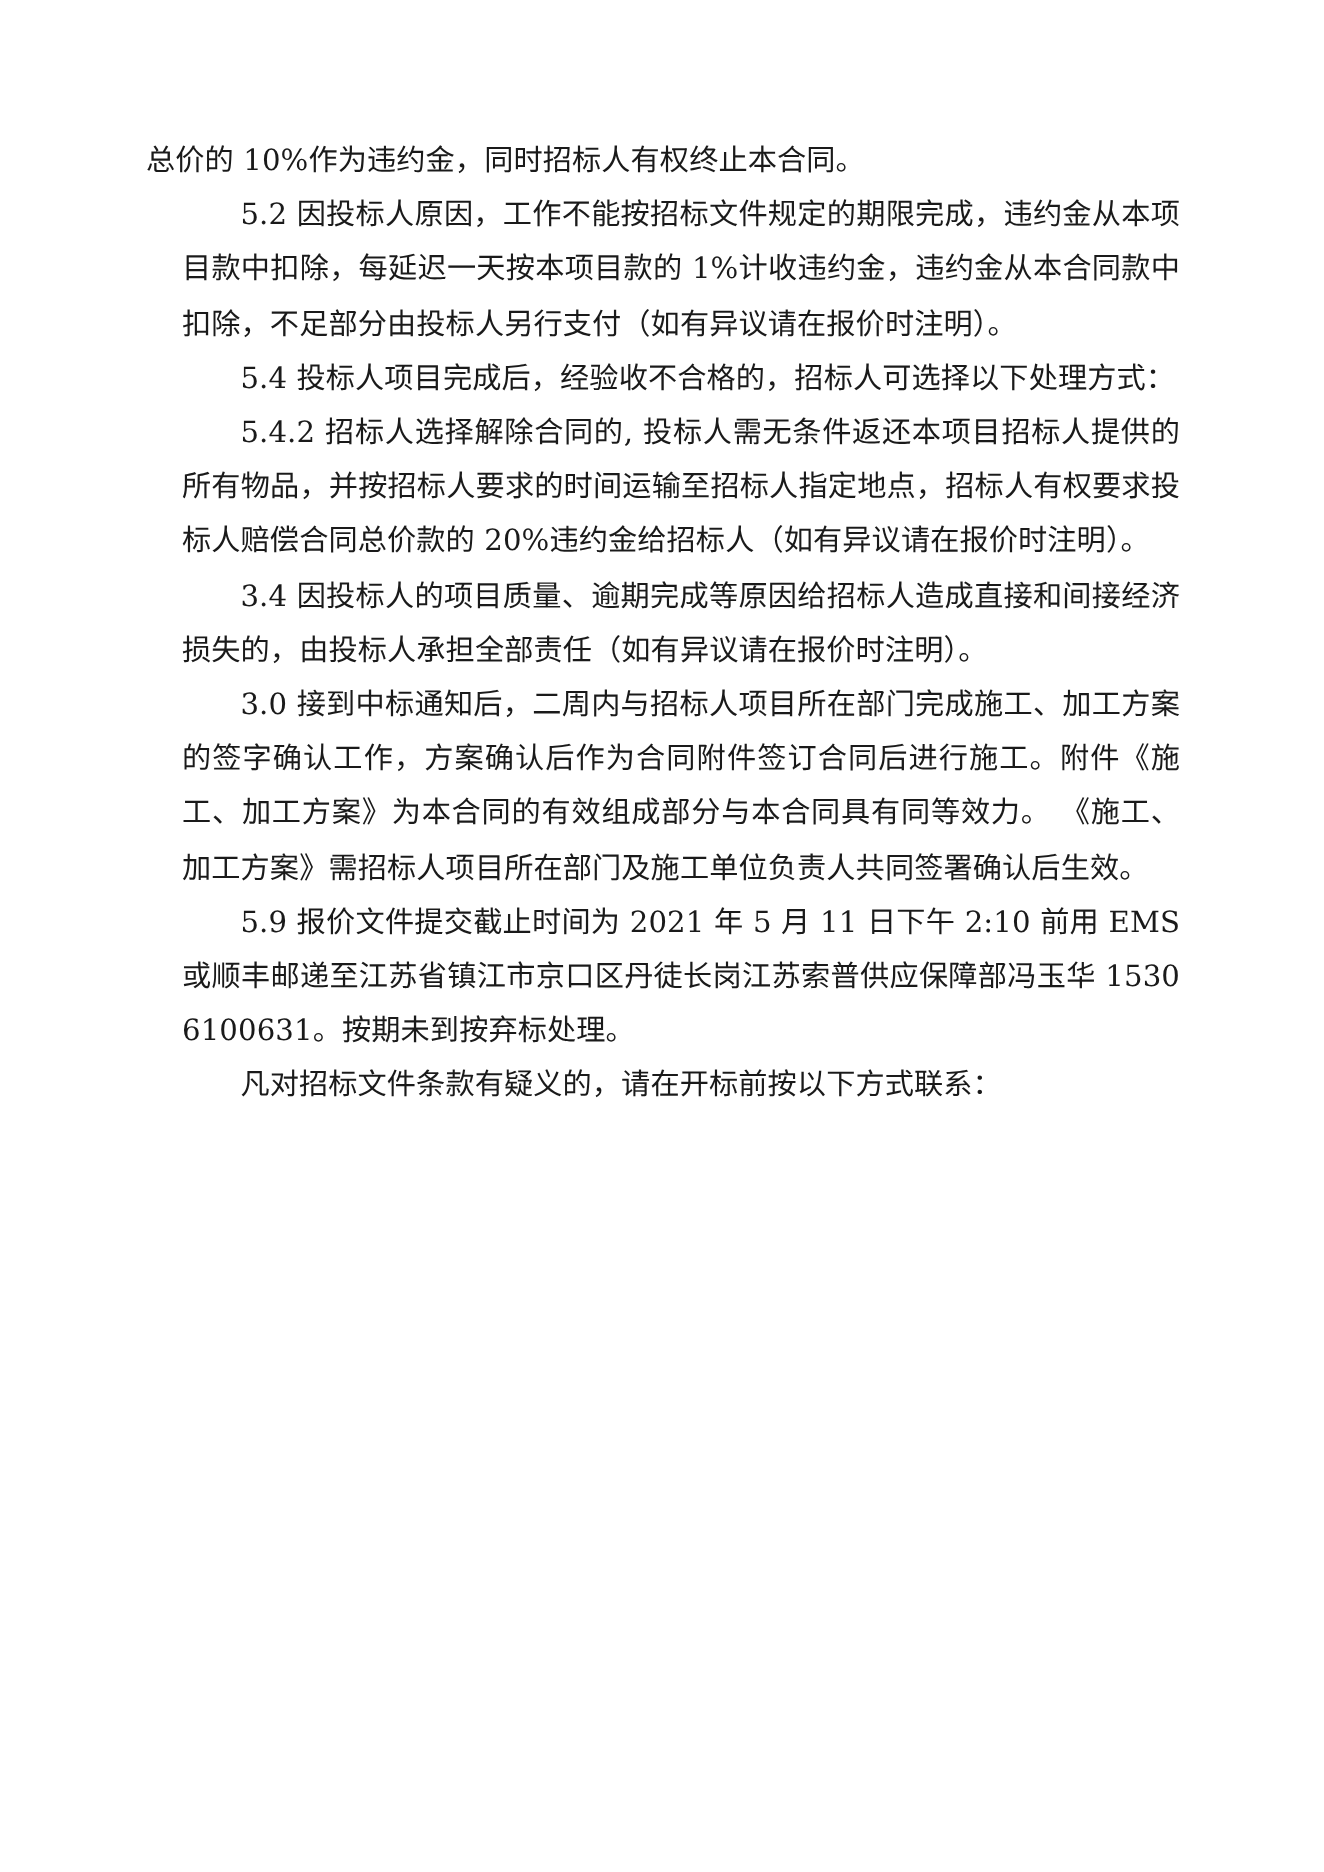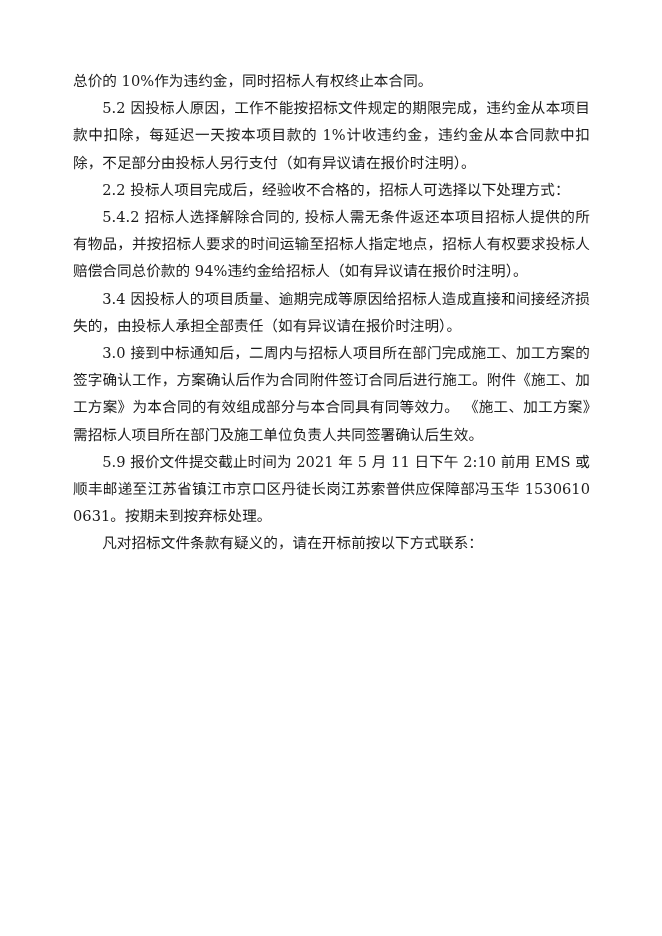--- a/index.html
+++ b/index.html
@@ -34,37 +34,38 @@
     font-size: 14.6px;
     line-height: 27.2px;
     text-align: justify;
     text-justify: inter-ideograph;
     text-indent: 0;
     letter-spacing: 0.05px;
     word-break: break-all;
   }
   p.indent {
     text-indent: 2em;
+    margin-left: 18px;
   }
 </style>
 </head>
 <body>
 
 <div class="page">
   <div class="content">
 
     <p class="para">总价的 10%作为违约金，同时招标人有权终止本合同。</p>
 
     <p class="para indent">5.2 因投标人原因，工作不能按招标文件规定的期限完成，违约金从本项目款中扣除，每延迟一天按本项目款的 1%计收违约金，违约金从本合同款中扣除，不足部分由投标人另行支付（如有异议请在报价时注明）。</p>
 
 
-    <p class="para indent">2.2 投标人项目完成后，经验收不合格的，招标人可选择以下处理方式：</p>
+    <p class="para indent">5.4 投标人项目完成后，经验收不合格的，招标人可选择以下处理方式：</p>
 
 
-    <p class="para indent">5.4.2 招标人选择解除合同的, 投标人需无条件返还本项目招标人提供的所有物品，并按招标人要求的时间运输至招标人指定地点，招标人有权要求投标人赔偿合同总价款的 94%违约金给招标人（如有异议请在报价时注明）。</p>
+    <p class="para indent">5.4.2 招标人选择解除合同的, 投标人需无条件返还本项目招标人提供的所有物品，并按招标人要求的时间运输至招标人指定地点，招标人有权要求投标人赔偿合同总价款的 20%违约金给招标人（如有异议请在报价时注明）。</p>
 
     <p class="para indent">3.4 因投标人的项目质量、逾期完成等原因给招标人造成直接和间接经济损失的，由投标人承担全部责任（如有异议请在报价时注明）。</p>
 
 
     <p class="para indent">3.0 接到中标通知后，二周内与招标人项目所在部门完成施工、加工方案的签字确认工作，方案确认后作为合同附件签订合同后进行施工。附件《施工、加工方案》为本合同的有效组成部分与本合同具有同等效力。 《施工、加工方案》需招标人项目所在部门及施工单位负责人共同签署确认后生效。</p>
 
 
     <p class="para indent">5.9 报价文件提交截止时间为 2021 年 5 月 11 日下午 2:10 前用 EMS 或顺丰邮递至江苏省镇江市京口区丹徒长岗江苏索普供应保障部冯玉华 15306100631。按期未到按弃标处理。</p>
 
     <p class="para indent">凡对招标文件条款有疑义的，请在开标前按以下方式联系：</p>

